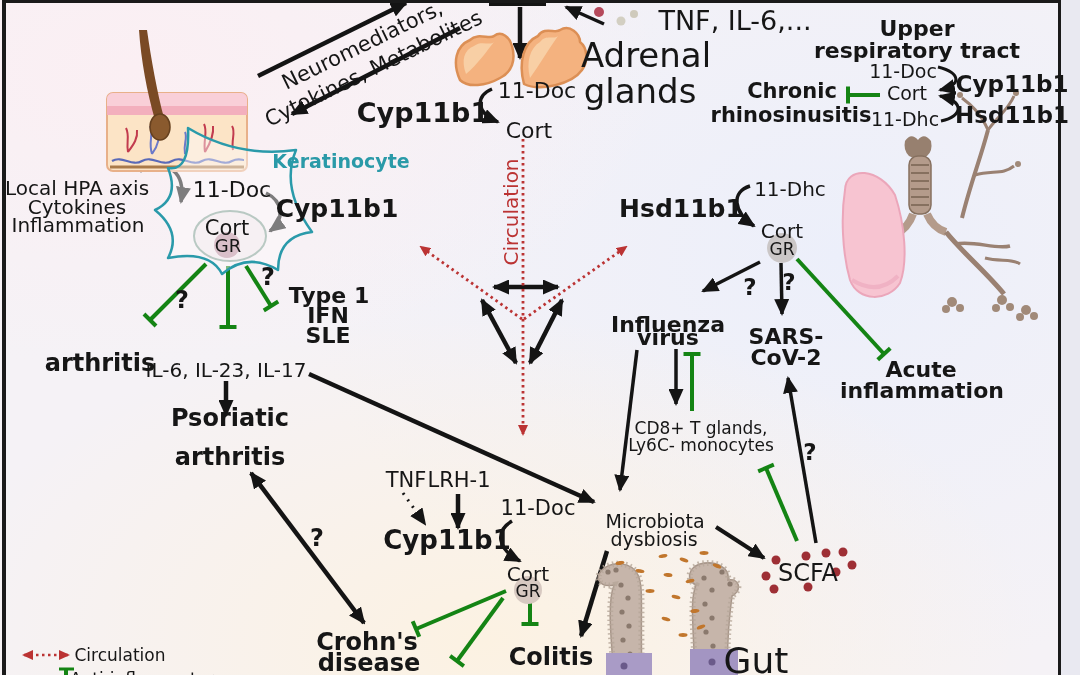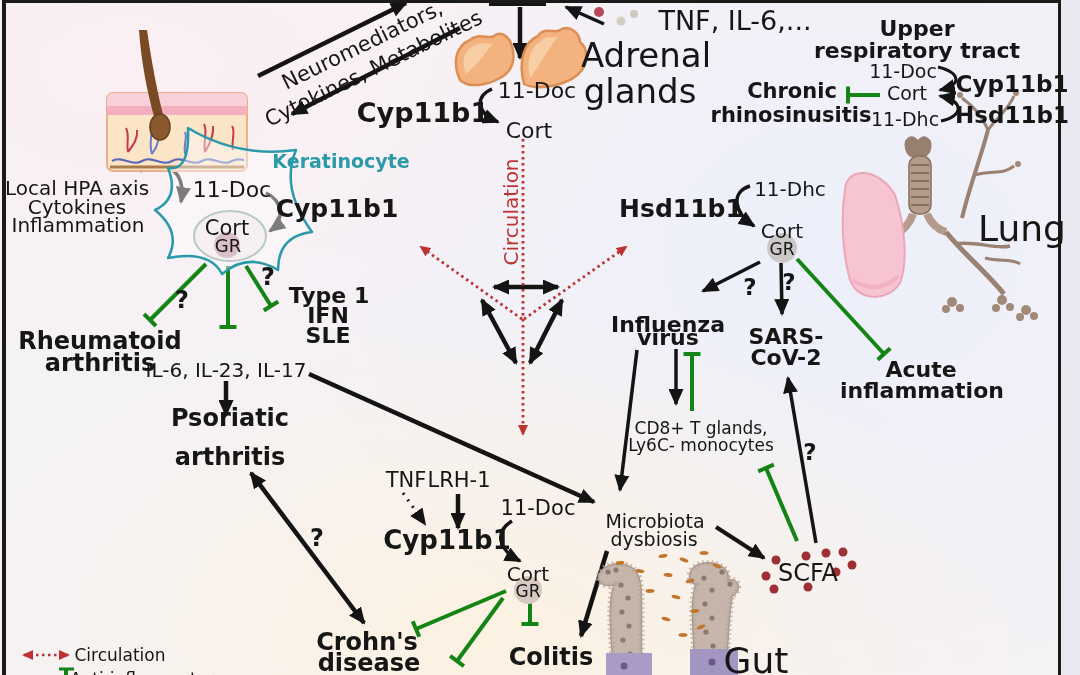--- a/index.html
+++ b/index.html
@@ -252,30 +252,28 @@
 <div class="t" style="left:77px;top:188px;font-size:20px;">Local HPA axis</div>
 <div class="t" style="left:77px;top:207px;font-size:20px;text-align:right;">Cytokines</div>
 <div class="t" style="left:78px;top:225px;font-size:20px;">Inflammation</div>
 <div class="t b teal" style="left:341px;top:161px;font-size:19px;">Keratinocyte</div>
 <div class="t" style="left:232px;top:190px;font-size:22px;">11-Doc</div>
 <div class="t b" style="left:337px;top:208px;font-size:25px;">Cyp11b1</div>
 <div class="t" style="left:227px;top:228px;font-size:21px;">Cort</div>
 <div class="t" style="left:228px;top:246px;font-size:18px;">GR</div>
 <div class="t b" style="left:182px;top:300px;font-size:24px;">?</div>
 <div class="t b" style="left:268px;top:277px;font-size:24px;">?</div>
-<div class="t b" style="left:100px;top:341px;font-size:24px;">Rheumatoid</div>
 <div class="t b" style="left:100px;top:363px;font-size:24px;">arthritis</div>
 <div class="t" style="left:226px;top:370px;font-size:20px;">IL-6, IL-23, IL-17</div>
 <div class="t b" style="left:329px;top:296px;font-size:22px;">Type 1</div>
 <div class="t b" style="left:328px;top:316px;font-size:22px;">IFN</div>
 <div class="t b" style="left:328px;top:336px;font-size:22px;">SLE</div>
 <div class="t b" style="left:230px;top:418px;font-size:24px;">Psoriatic</div>
 <div class="t b" style="left:230px;top:457px;font-size:24px;">arthritis</div>
 
-<div class="t" style="left:1022px;top:229px;font-size:36px;">Lung</div>
 <div class="t b" style="left:681px;top:208px;font-size:25px;">Hsd11b1</div>
 <div class="t" style="left:790px;top:189px;font-size:20px;">11-Dhc</div>
 <div class="t" style="left:782px;top:231px;font-size:20px;">Cort</div>
 <div class="t" style="left:782px;top:249px;font-size:17px;">GR</div>
 <div class="t b" style="left:750px;top:287px;font-size:23px;">?</div>
 <div class="t b" style="left:789px;top:282px;font-size:23px;">?</div>
 <div class="t b" style="left:668px;top:325px;font-size:22px;">Influenza</div>
 <div class="t b" style="left:668px;top:338px;font-size:22px;">virus</div>
 <div class="t b" style="left:786px;top:337px;font-size:22px;">SARS-</div>
 <div class="t b" style="left:786px;top:358px;font-size:22px;">CoV-2</div>

